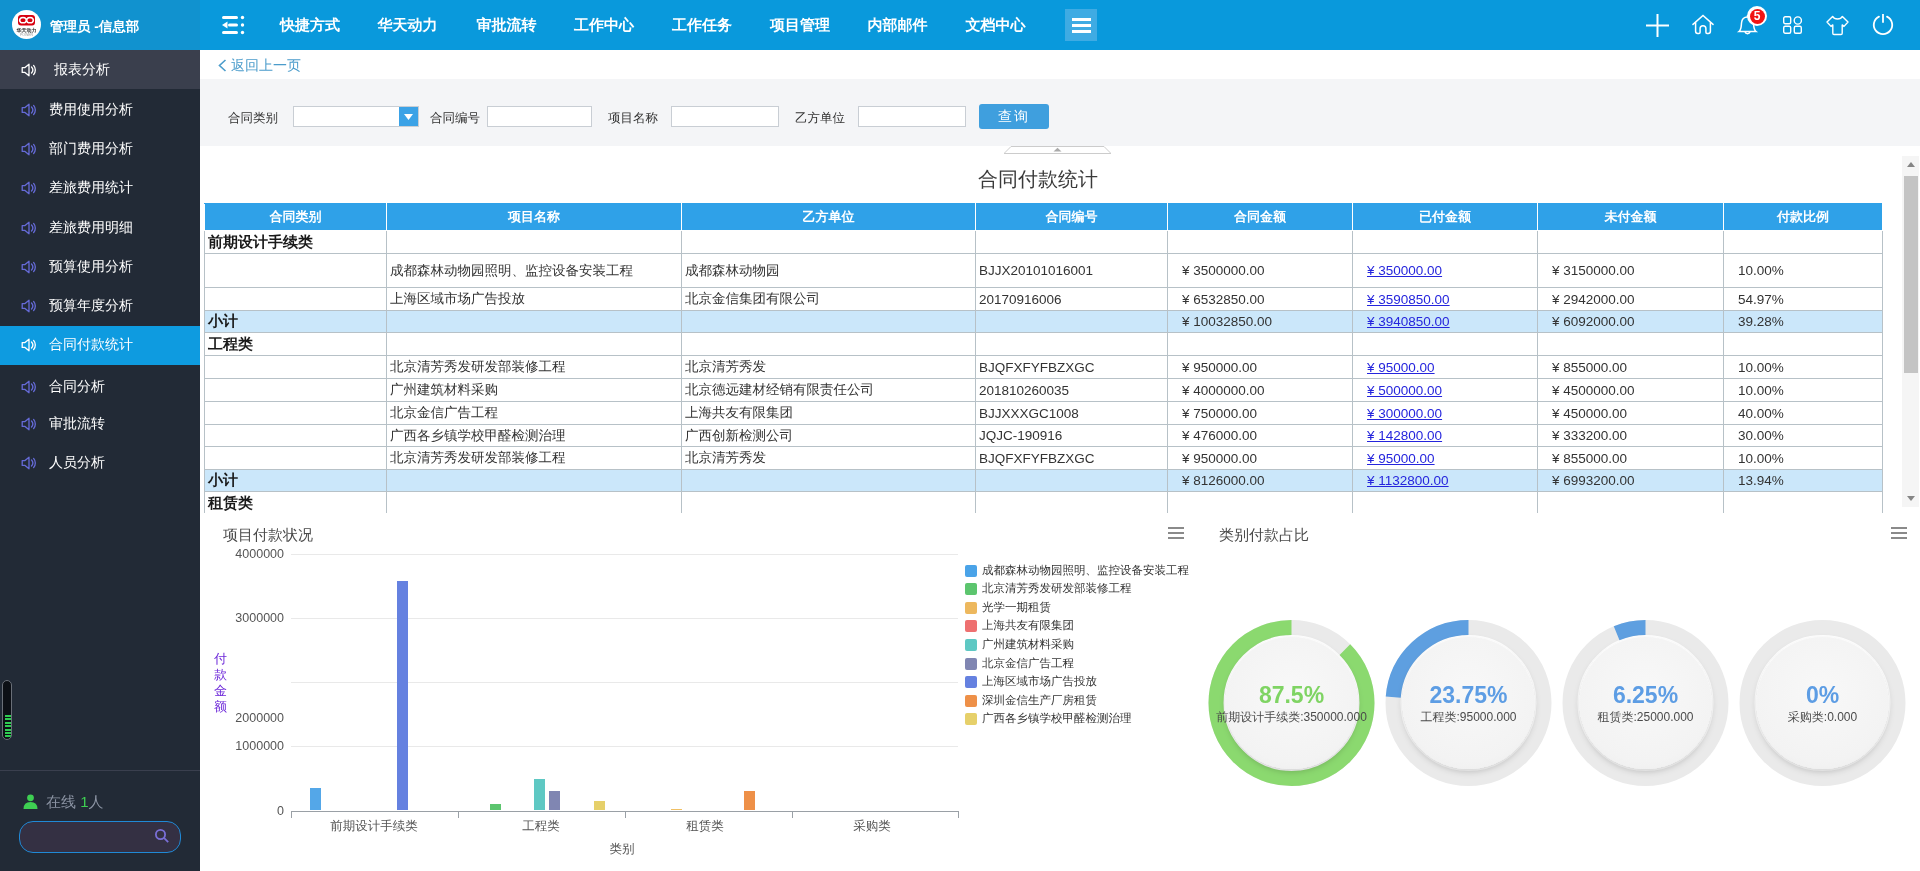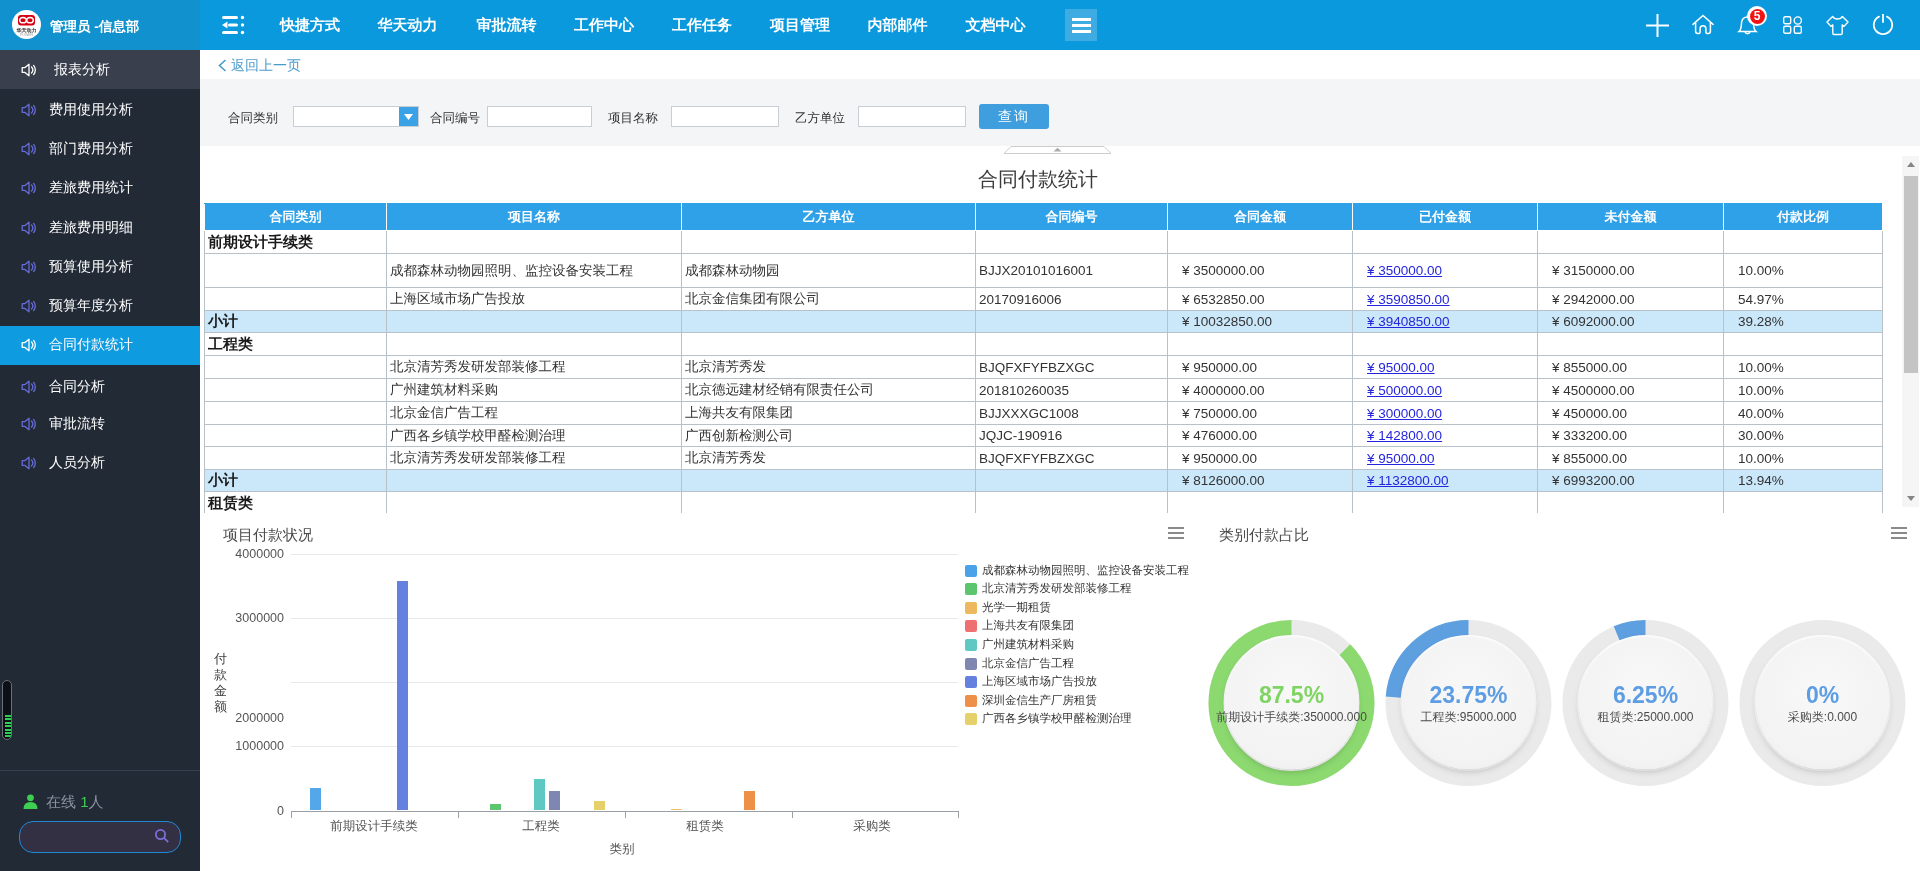--- a/index.html
+++ b/index.html
@@ -430,21 +430,21 @@
 <div class="abs" style="left:91px;top:761px;width:1px;height:7px;background:#9aa0a6;"></div>
 <div class="abs" style="left:258px;top:761px;width:1px;height:7px;background:#9aa0a6;"></div>
 <div class="abs" style="left:425px;top:761px;width:1px;height:7px;background:#9aa0a6;"></div>
 <div class="abs" style="left:592px;top:761px;width:1px;height:7px;background:#9aa0a6;"></div>
 <div class="abs" style="left:758px;top:761px;width:1px;height:7px;background:#9aa0a6;"></div>
 <div class="ylb" style="top:497px;">4000000</div>
 <div class="ylb" style="top:560.9px;">3000000</div>
 <div class="ylb" style="top:661px;">2000000</div>
 <div class="ylb" style="top:688.6px;">1000000</div>
 <div class="ylb" style="top:753.5px;">0</div>
-<div class="abs" style="left:13px;top:601px;width:15px;font-size:13px;color:#404040;line-height:16px;text-align:center;">付款金额</div>
+<div class="abs" style="left:13px;top:601px;width:15px;font-size:13px;color:#6d28d9;line-height:16px;text-align:center;">付款金额</div>
 <div class="xlb" style="left:104px;">前期设计手续类</div>
 <div class="xlb" style="left:271px;">工程类</div>
 <div class="xlb" style="left:435px;">租赁类</div>
 <div class="xlb" style="left:602px;">采购类</div>
 <div class="abs" style="left:394px;top:791px;width:56px;font-size:12.5px;color:#555;text-align:center;">类别</div>
 <div class="abs" style="left:109.5px;top:738.2px;width:11px;height:22.3px;background:#54a7e8;"></div>
 <div class="abs" style="left:196.8px;top:531.4px;width:11px;height:229.1px;background:#6581e0;"></div>
 <div class="abs" style="left:290.2px;top:754.4px;width:11px;height:6.1px;background:#5cc56e;"></div>
 <div class="abs" style="left:333.9px;top:728.6px;width:11px;height:31.9px;background:#5ec8c3;"></div>
 <div class="abs" style="left:348.8px;top:741.4px;width:11px;height:19.1px;background:#8086b2;"></div>

